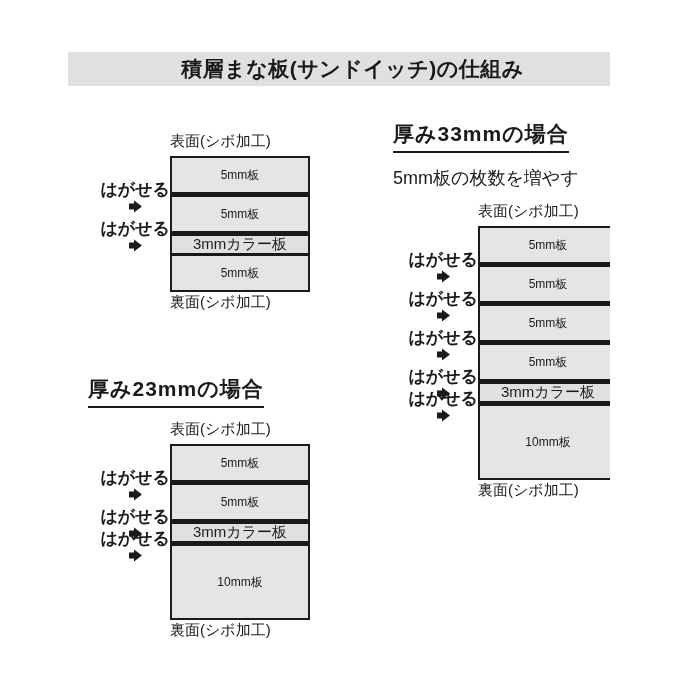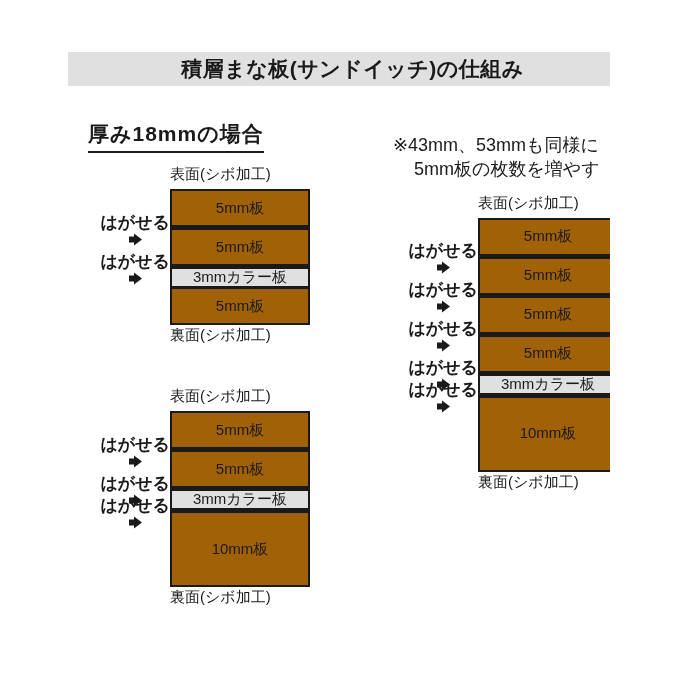--- a/index.html
+++ b/index.html
@@ -60,23 +60,23 @@
   }
   .face-label.back { margin-top: 1px; margin-bottom: 0; }
   .board-box {
     width: 136px;
     border: 2px solid #1a1a1a;
   }
   .layer {
     display: flex;
     align-items: center;
     justify-content: center;
-    font-size: 15px;
-    white-space: nowrap;
-    background: #a16207;
+    font-size: 12px;
+    white-space: nowrap;
+    background: #e5e5e5;
   }
   .layer.t5 { height: 34px; }
   .layer.t3c { height: 17px; font-size: 15px; background: #e0e0e0; align-items: center; }
   .layer.t10 { height: 72px; justify-content: center; }
   .divider {
     position: relative;
     height: 3px;
     background: #1a1a1a;
   }
   .divider.peel { height: 5px; }
@@ -103,21 +103,21 @@
   }
 </style>
 </head>
 <body>
 
 <div class="page">
   <div class="title-bar" style="background: rgb(224, 224, 224);">
     <div class="title">積層まな板(サンドイッチ)の仕組み</div>
   </div>
   <div id="sections-root">
-      <div class="section" style="left: 88px; top: 120px;"><div class="heading">厚み18mmの場合</div><div class="diagram off1">
+      <div class="section" style="left: 88px; top: 120px;"><div class="diagram off1">
           <div class="face-label front">表面(シボ加工)</div>
           <div class="board-box" style="border-color: rgb(26, 26, 26);">
             <div class="layer t5">
               <span>5mm板</span>
             </div>
             <div class="divider peel" style="background: rgb(26, 26, 26);">
               <div class="peel-label">
                 <span>はがせる</span>
                 <span class="arrow">
                   <i class="shaft"></i>
@@ -140,21 +140,21 @@
             <div class="layer t3c" style="background: rgb(224, 224, 224);">
               <span>3mmカラー板</span>
             </div>
             <div class="divider" style="background: rgb(26, 26, 26);"></div>
             <div class="layer t5">
               <span>5mm板</span>
             </div>
           </div>
           <div class="face-label back">裏面(シボ加工)</div>
         </div></div>
-      <div class="section" style="left: 88px; top: 375px;"><div class="diagram off1">
+      <div class="section" style="left: 88px; top: 375px;"><div class="heading">厚み23mmの場合</div><div class="diagram off1">
           <div class="face-label front">表面(シボ加工)</div>
           <div class="board-box" style="border-color: rgb(26, 26, 26);">
             <div class="layer t5">
               <span>5mm板</span>
             </div>
             <div class="divider peel" style="background: rgb(26, 26, 26);">
               <div class="peel-label">
                 <span>はがせる</span>
                 <span class="arrow">
                   <i class="shaft"></i>
@@ -185,22 +185,21 @@
                   <i class="head"></i>
                 </span>
               </div>
             </div>
             <div class="layer t10">
               <span>10mm板</span>
             </div>
           </div>
           <div class="face-label back">裏面(シボ加工)</div>
         </div></div>
-      <div class="section" style="left: 393px; top: 120px;"><div class="note">
-          <div class="note-line">※43mm、53mmも同様に</div>
+      <div class="section" style="left: 393px; top: 120px;"><div class="heading">厚み33mmの場合</div><div class="note">
           <div class="note-line">5mm板の枚数を増やす</div>
         </div><div class="diagram off3">
           <div class="face-label front">表面(シボ加工)</div>
           <div class="board-box" style="border-color: rgb(26, 26, 26);">
             <div class="layer t5">
               <span>5mm板</span>
             </div>
             <div class="divider peel" style="background: rgb(26, 26, 26);">
               <div class="peel-label">
                 <span>はがせる</span>

